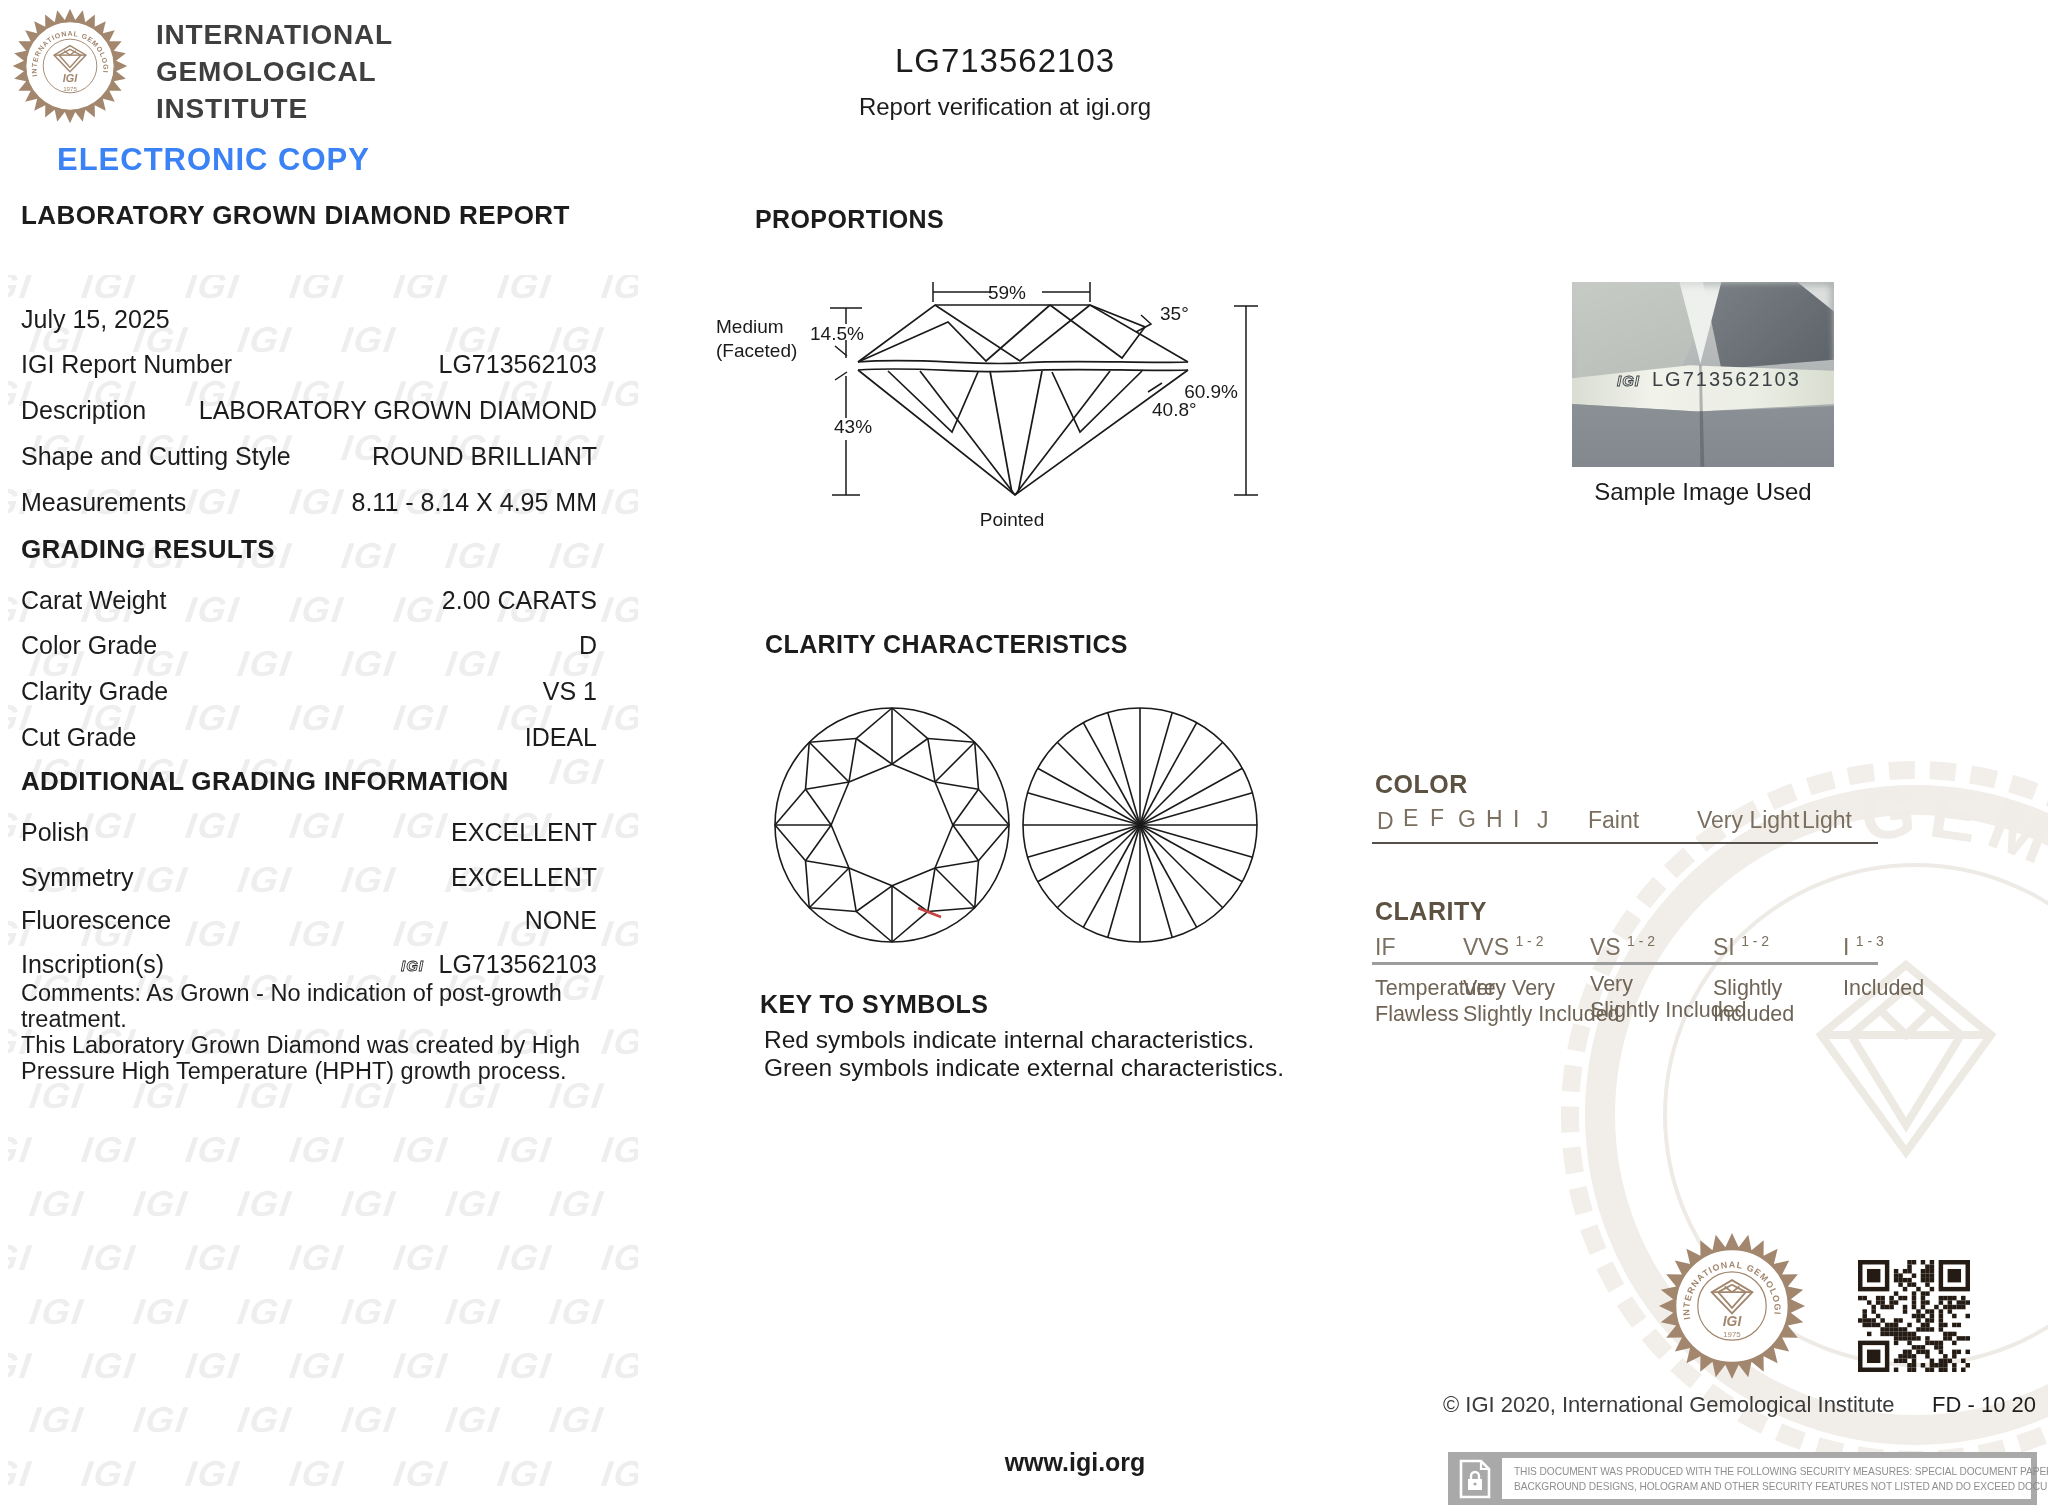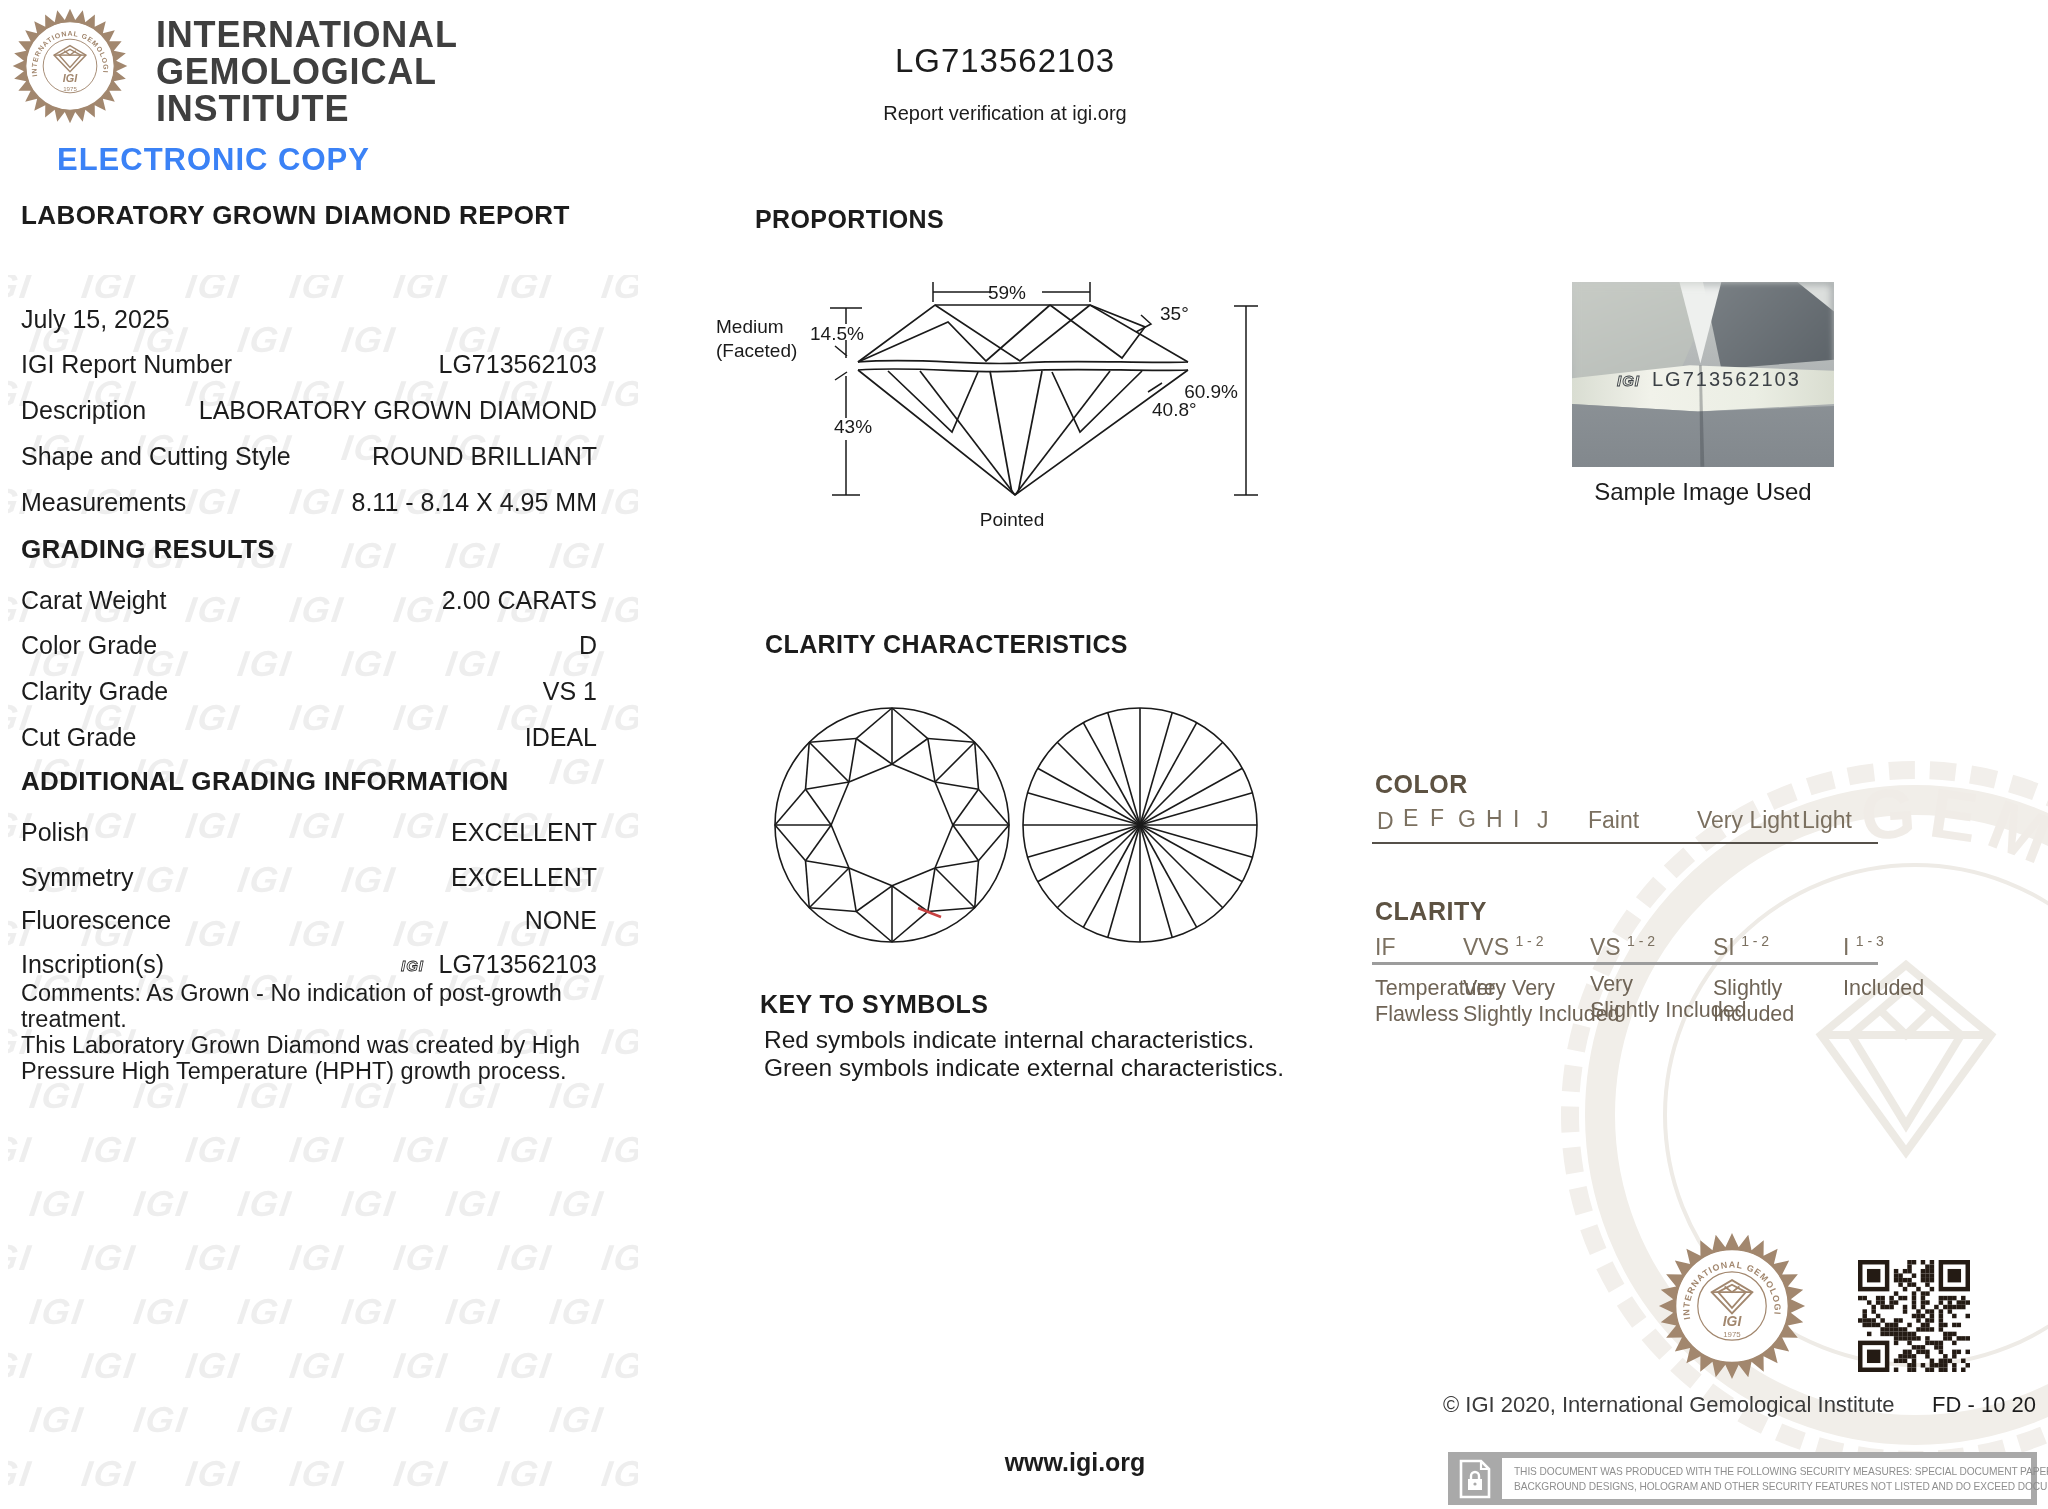--- a/index.html
+++ b/index.html
@@ -1,24 +1,24 @@
 <!DOCTYPE html>
 <html><head>
 <meta charset="utf-8">
 <style>
   html,body{margin:0;padding:0;}
   body{width:2048px;height:1509px;position:relative;background:#ffffff;overflow:hidden;
        font-family:"Liberation Sans",sans-serif;color:#1c1c1c;}
   
-  .org-name{position:absolute;left:156px;top:16px;font-size:36px;font-weight:bold;color:#3f3f3f;
+  .org-name{position:absolute;left:156px;top:16px;font-size:28px;font-weight:bold;color:#3f3f3f;
             line-height:37px;letter-spacing:0.8px;}
   .electronic{position:absolute;left:57px;top:142px;font-size:31px;font-weight:bold;color:#3b82f6;letter-spacing:1px;}
   .top-center{position:absolute;left:780px;top:42px;width:450px;text-align:center;}
   .top-center .rn{font-size:33px;letter-spacing:1px;}
-  .top-center .rv{font-size:20px;margin-top:22px;}
+  .top-center .rv{font-size:24px;margin-top:13px;}
   
   .report-title{position:absolute;left:21px;top:200px;font-size:26px;font-weight:bold;letter-spacing:0.4px;}
   #wm{position:absolute;left:8px;top:275px;width:630px;height:1222px;overflow:hidden;z-index:0;}
   #wm span{position:absolute;font-size:36px;font-weight:bold;font-style:italic;
            color:rgba(120,120,120,0.13);transform:skewX(-8deg);letter-spacing:2px;}
   .drow{position:absolute;left:21px;width:576px;height:32px;z-index:2;font-size:25px;}
   .drow .lab{position:absolute;left:0;top:0;white-space:nowrap;}
   .drow .val{position:absolute;right:0;top:0;white-space:nowrap;text-align:right;}
   .sechead{position:absolute;left:21px;z-index:2;font-size:26px;font-weight:bold;letter-spacing:0.3px;}
   .inscr-val{display:inline-flex;align-items:center;gap:7px;}

